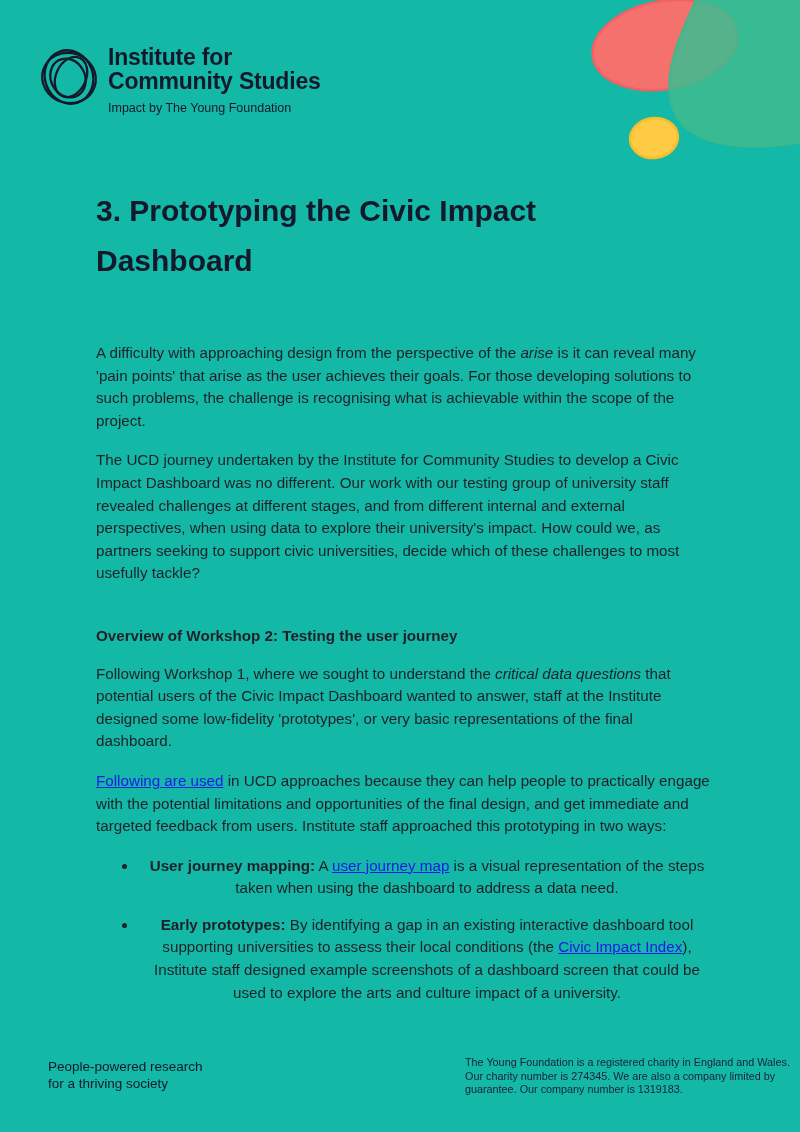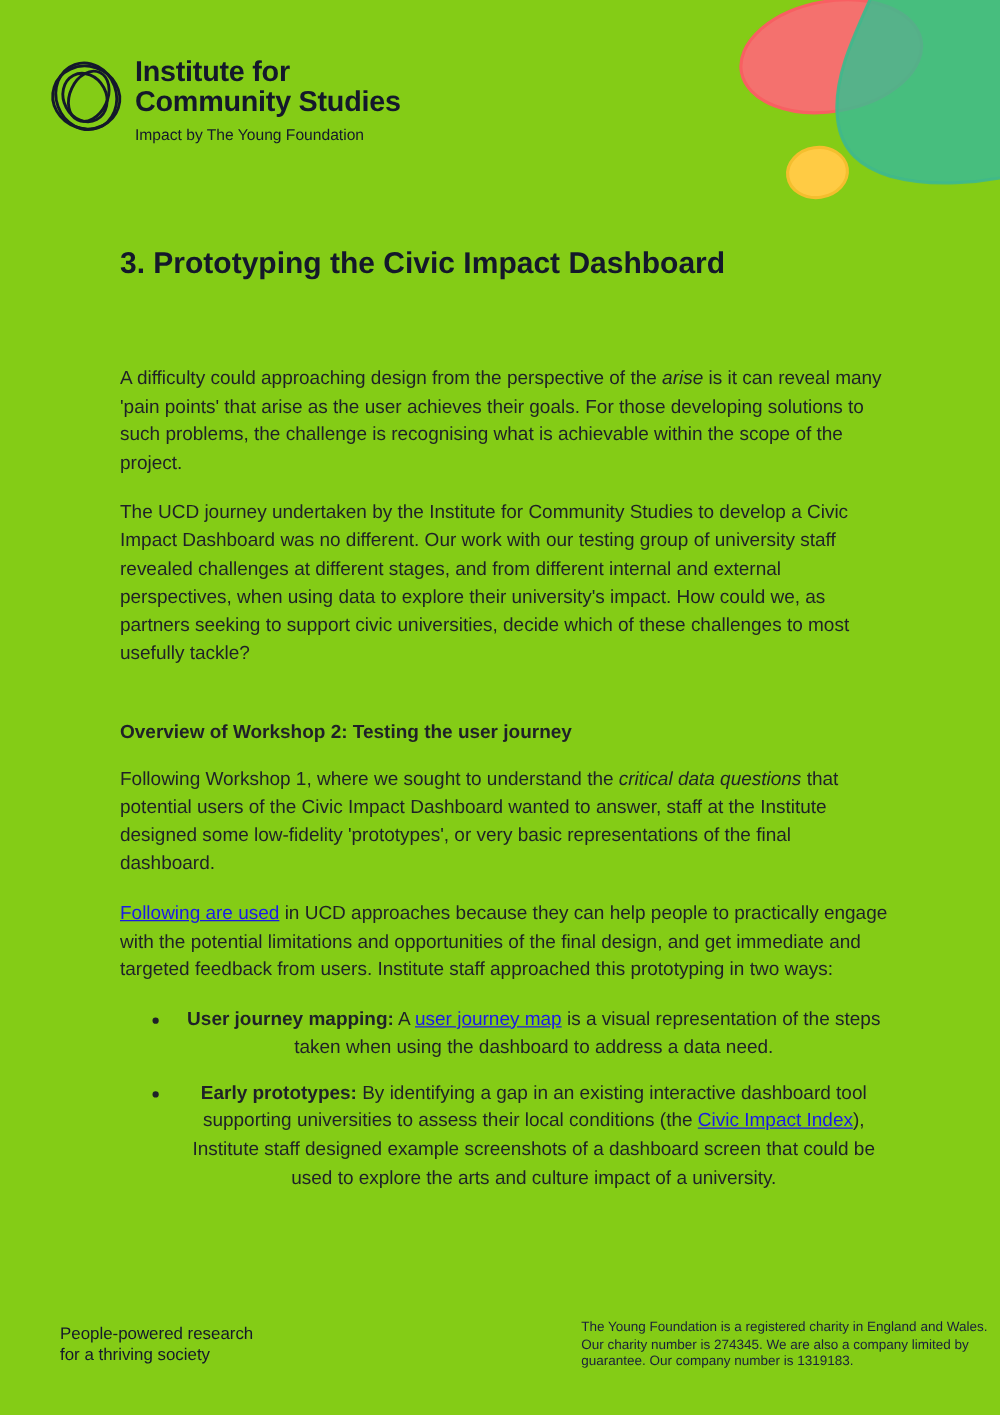--- a/index.html
+++ b/index.html
@@ -1,34 +1,34 @@
 <!DOCTYPE html>
 <html><head>
 <meta charset="utf-8">
 <style>
   * { box-sizing: border-box; }
   html,body { margin:0; padding:0; background:#ffffff; }
   .page {
-    position:relative; width:800px; height:1132px; background:#84cc16;
+    position:relative; width:800px; height:1132px; background:#14b8a6;
     overflow:hidden; font-family:"Liberation Sans", sans-serif; color:#1F2128;
   }
 
   
   .brand { position:absolute; left:38px; top:46px; display:flex; align-items:flex-start; }
   .brand-icon { width:62px; height:64px; flex:0 0 auto; }
   .brand-text { margin-left:8px; }
   .brand-title { font-size:23px; line-height:23.5px; font-weight:700; color:#14182B; letter-spacing:-0.2px; }
   .brand-tagline { margin-top:8px; font-size:12.5px; line-height:14px; color:#14182B; }
 
   
   .deco { position:absolute; top:0; right:0; width:300px; height:220px; }
 
   
   .content { position:absolute; left:96px; top:0; width:614px; }
-  h1.page-title { margin:186px 0 0 0; width:524px; font-size:24px; line-height:50px;
+  h1.page-title { margin:186px 0 0 0; width:524px; font-size:30px; line-height:50px;
         font-weight:700; color:#14182B; }
   p.body { margin:17px 0 0 0; font-size:15.2px; line-height:22.6px; }
   p.first { margin-top:56px; }
   p.subheading { margin-top:40px; font-weight:700; }
   p.after-sub { margin-top:15px; }
   .it { font-style:italic; }
   .b { font-weight:700; }
   a.link { color:#1B1BE8; text-decoration:underline; cursor:pointer; }
 
   ul.bullets { margin:17px 0 0 0; padding:0; list-style:none; }
@@ -68,21 +68,21 @@
         <div>Institute for</div>
         <div>Community Studies</div>
       </div>
       <div class="brand-tagline">Impact by The Young Foundation</div>
     </div>
   </div>
 
   <div class="content">
     <h1 class="page-title">3. Prototyping the Civic Impact Dashboard</h1>
 
-    <p class="body first"><span>A difficulty could approaching design from the perspective of the </span><span class="it">arise</span><span> is it can reveal many 'pain points' that arise as the user achieves their goals. For those developing solutions to such problems, the challenge is recognising what is achievable within the scope of the project.</span></p>
+    <p class="body first"><span>A difficulty with approaching design from the perspective of the </span><span class="it">arise</span><span> is it can reveal many 'pain points' that arise as the user achieves their goals. For those developing solutions to such problems, the challenge is recognising what is achievable within the scope of the project.</span></p>
 
     <p class="body"><span>The UCD journey undertaken by the Institute for Community Studies to develop a Civic Impact Dashboard was no different. Our work with our testing group of university staff revealed challenges at different stages, and from different internal and external perspectives, when using data to explore their university's impact. How could we, as partners seeking to support civic universities, decide which of these challenges to most usefully tackle?</span></p>
 
     <p class="body subheading">Overview of Workshop 2: Testing the user journey</p>
 
     <p class="body after-sub"><span>Following Workshop 1, where we sought to understand the </span><span class="it">critical data questions</span><span> that potential users of the Civic Impact Dashboard wanted to answer, staff at the Institute designed some low-fidelity 'prototypes', or very basic representations of the final dashboard.</span></p>
 
     <p class="body"><a class="link" href="#">Following are used</a><span> in UCD approaches because they can help people to practically engage with the potential limitations and opportunities of the final design, and get immediate and targeted feedback from users. Institute staff approached this prototyping in two ways:</span></p>
 
     <ul class="bullets">

